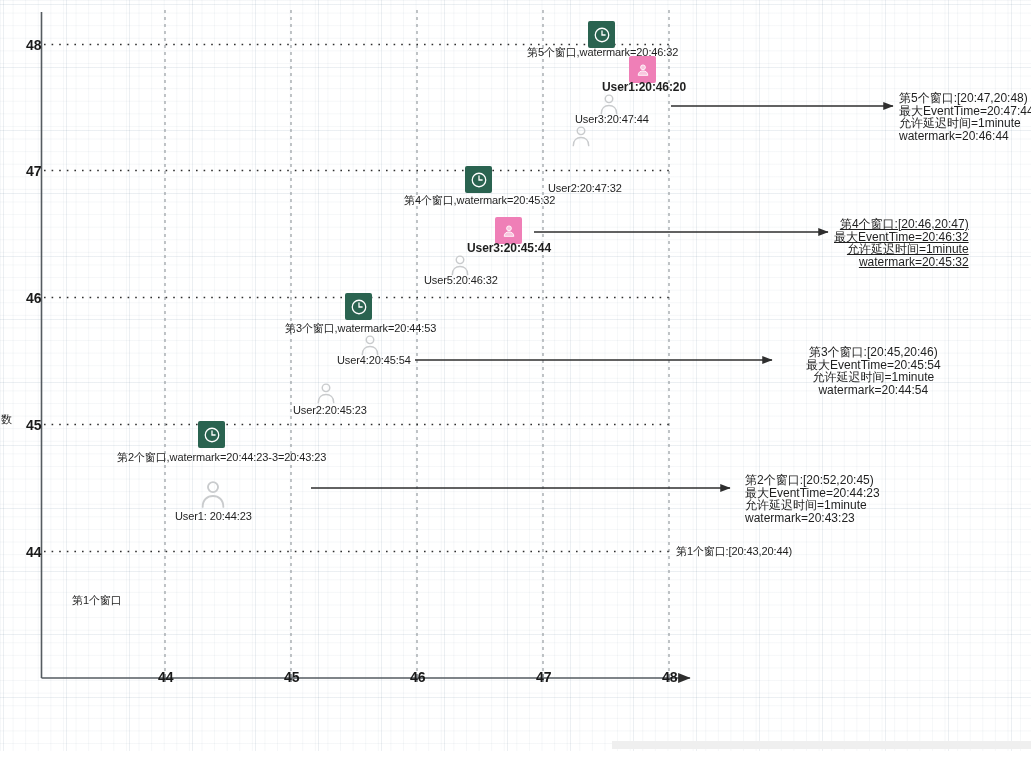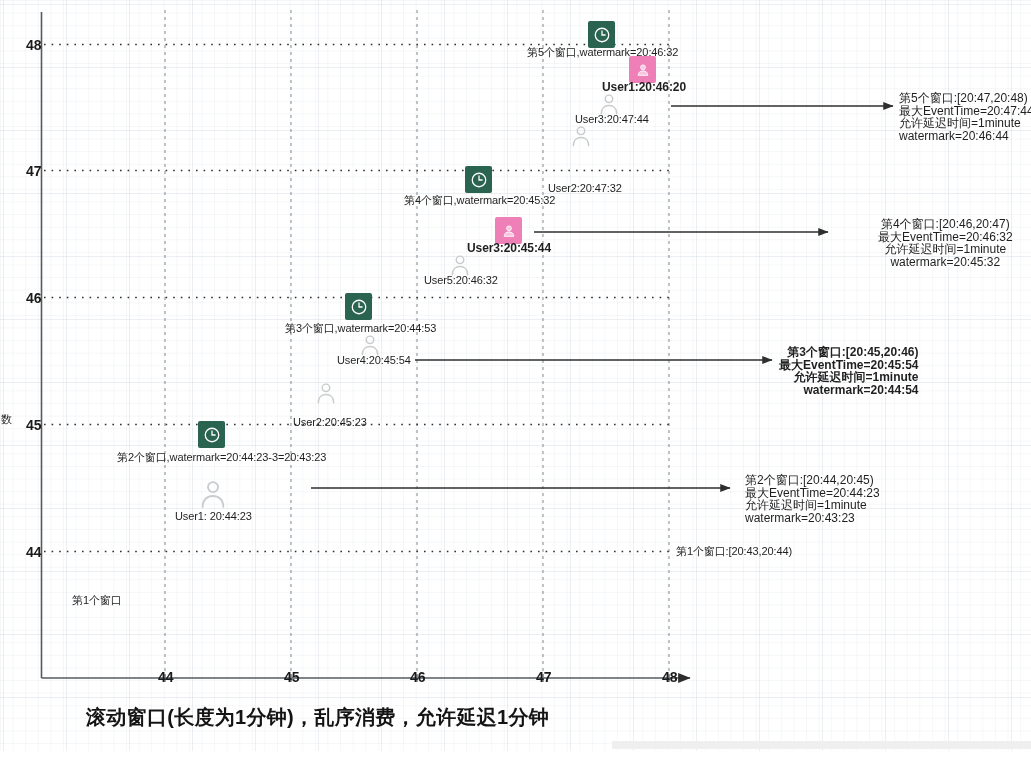--- a/index.html
+++ b/index.html
@@ -209,21 +209,21 @@
   <div class="lbl bold" style="left:467px; top:242px;">User3:20:45:44</div>
 
   <div class="icon-person-grey" style="left:449px; top:253px;">
     <svg width="22" height="24" viewBox="0 0 24 26">
       <circle cx="12" cy="7.4" r="4.1" fill="none" stroke="#c9cbcd" stroke-width="1.6"></circle>
       <path d="M3.6 23.5 C3.6 17.6 7.4 14.6 12 14.6 C16.6 14.6 20.4 17.6 20.4 23.5" fill="none" stroke="#c9cbcd" stroke-width="1.6" stroke-linecap="round"></path>
     </svg>
   </div>
   <div class="lbl" style="left:424px; top:274px;">User5:20:46:32</div>
 
-  <div class="annot" style="left:878px; top:218px; text-align:center;">
+  <div class="annot" style="left:834px; top:218px; text-align:right;text-decoration:underline;">
     <span class="ln">第4个窗口:[20:46,20:47)</span>
     <span class="ln">最大EventTime=20:46:32</span>
     <span class="ln">允许延迟时间=1minute</span>
     <span class="ln">watermark=20:45:32</span>
   </div>
 
   <div class="icon-box clock" style="left:345px; top:293px;">
     <svg width="18" height="18" viewBox="0 0 24 24">
       <circle cx="12" cy="12" r="9" fill="none" stroke="#ffffff" stroke-width="1.7"></circle>
       <path d="M12 6.5 L12 12 L16.2 12" fill="none" stroke="#ffffff" stroke-width="1.7" stroke-linecap="round"></path>
@@ -238,23 +238,23 @@
     </svg>
   </div>
   <div class="lbl" style="left:337px; top:354px;">User4:20:45:54</div>
 
   <div class="icon-person-grey" style="left:315px; top:381px;">
     <svg width="22" height="24" viewBox="0 0 24 26">
       <circle cx="12" cy="7.4" r="4.1" fill="none" stroke="#c9cbcd" stroke-width="1.6"></circle>
       <path d="M3.6 23.5 C3.6 17.6 7.4 14.6 12 14.6 C16.6 14.6 20.4 17.6 20.4 23.5" fill="none" stroke="#c9cbcd" stroke-width="1.6" stroke-linecap="round"></path>
     </svg>
   </div>
-  <div class="lbl" style="left:293px; top:416px;">User2:20:45:23</div>
-
-  <div class="annot" style="left:779px; top:346px; text-align:right;font-weight:bold;">
+  <div class="lbl" style="left:293px; top:404px;">User2:20:45:23</div>
+
+  <div class="annot" style="left:806px; top:346px; text-align:center;">
     <span class="ln">第3个窗口:[20:45,20:46)</span>
     <span class="ln">最大EventTime=20:45:54</span>
     <span class="ln">允许延迟时间=1minute</span>
     <span class="ln">watermark=20:44:54</span>
   </div>
 
   <div class="icon-box clock" style="left:198px; top:421px;">
     <svg width="18" height="18" viewBox="0 0 24 24">
       <circle cx="12" cy="12" r="9" fill="none" stroke="#ffffff" stroke-width="1.7"></circle>
       <path d="M12 6.5 L12 12 L16.2 12" fill="none" stroke="#ffffff" stroke-width="1.7" stroke-linecap="round"></path>
@@ -264,27 +264,26 @@
 
   <div class="icon-person-grey big" style="left:198px; top:478px;">
     <svg width="30" height="32" viewBox="0 0 24 26">
       <circle cx="12" cy="7.4" r="4.1" fill="none" stroke="#c9cbcd" stroke-width="1.5"></circle>
       <path d="M3.6 23.5 C3.6 17.6 7.4 14.6 12 14.6 C16.6 14.6 20.4 17.6 20.4 23.5" fill="none" stroke="#c9cbcd" stroke-width="1.5" stroke-linecap="round"></path>
     </svg>
   </div>
   <div class="lbl" style="left:175px; top:510px;">User1: 20:44:23</div>
 
   <div class="annot" style="left:745px; top:474px; text-align:left;">
-    <span class="ln">第2个窗口:[20:44,20:45)</span>
+    <span class="ln">第2个窗口:[20:52,20:45)</span>
     <span class="ln">最大EventTime=20:44:23</span>
     <span class="ln">允许延迟时间=1minute</span>
     <span class="ln">watermark=20:43:23</span>
   </div>
 
   <div class="lbl" style="left:676px; top:545px;">第1个窗口:[20:43,20:44)</div>
   <div class="lbl" style="left:72px; top:594px;">第1个窗口</div>
 
-  <div class="maintitle" style="left:86px; top:704px;">滚动窗口(长度为1分钟)，乱序消费，允许延迟1分钟</div>
 
   <div class="bottomshade"></div>
   <div class="bottomstrip" style="height:6px;"></div>
 
 </div>
 
 </body></html>

